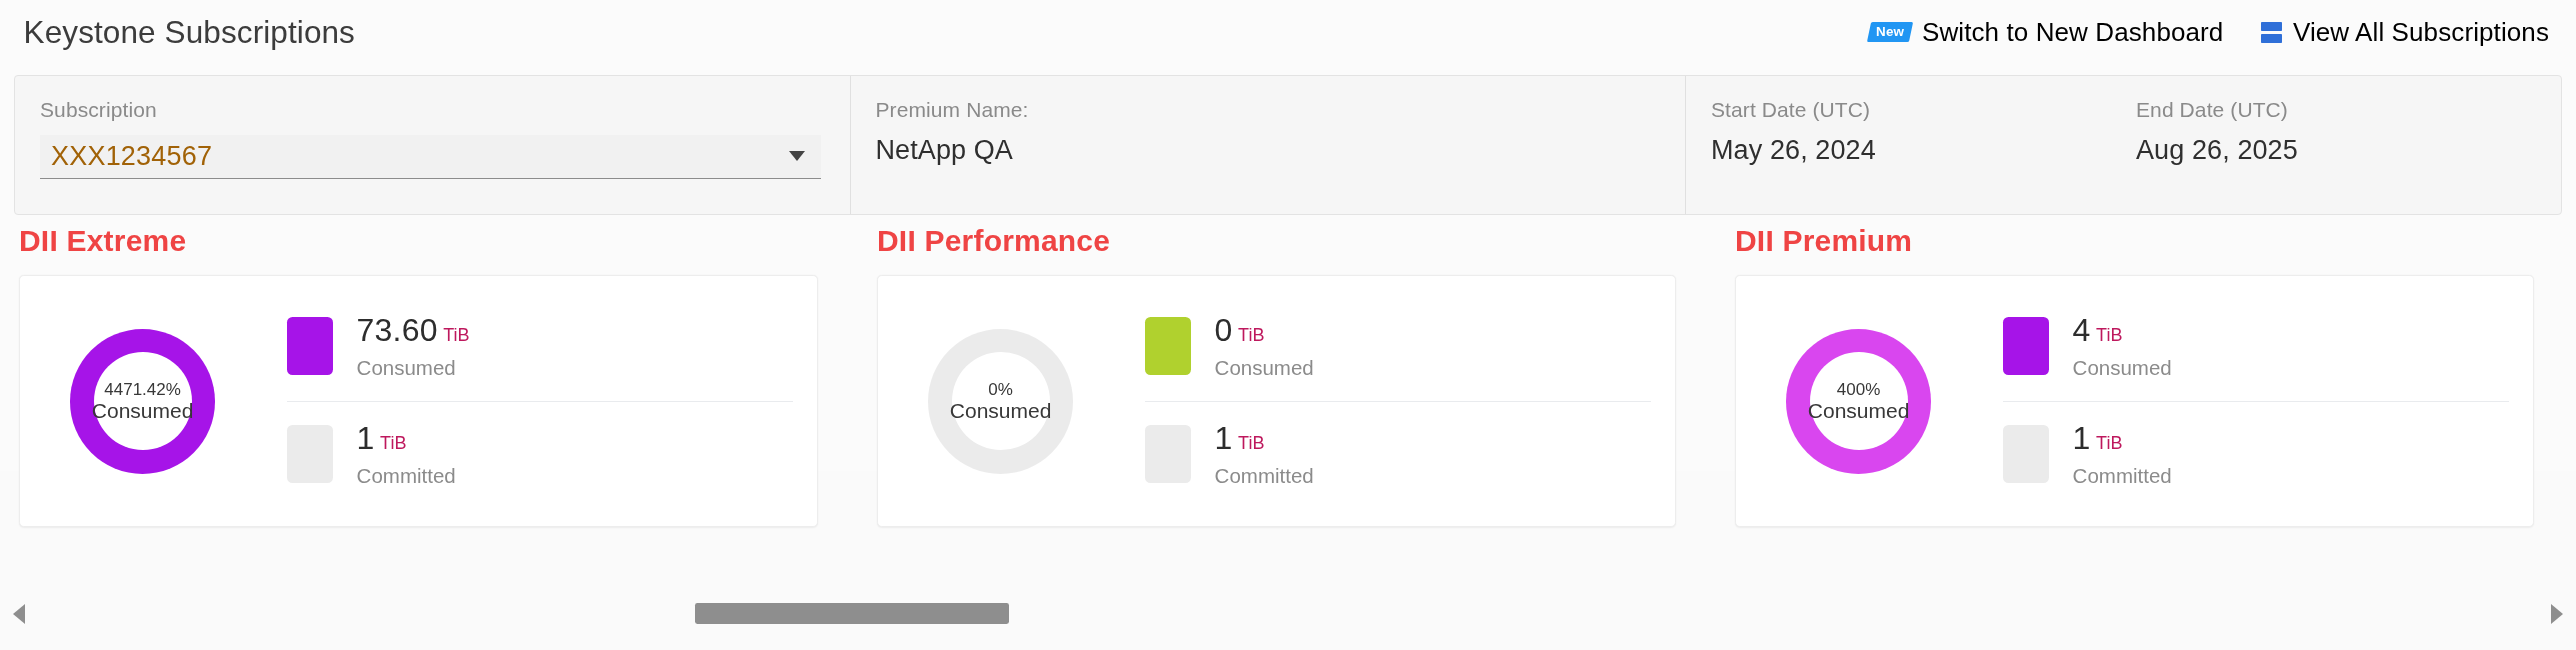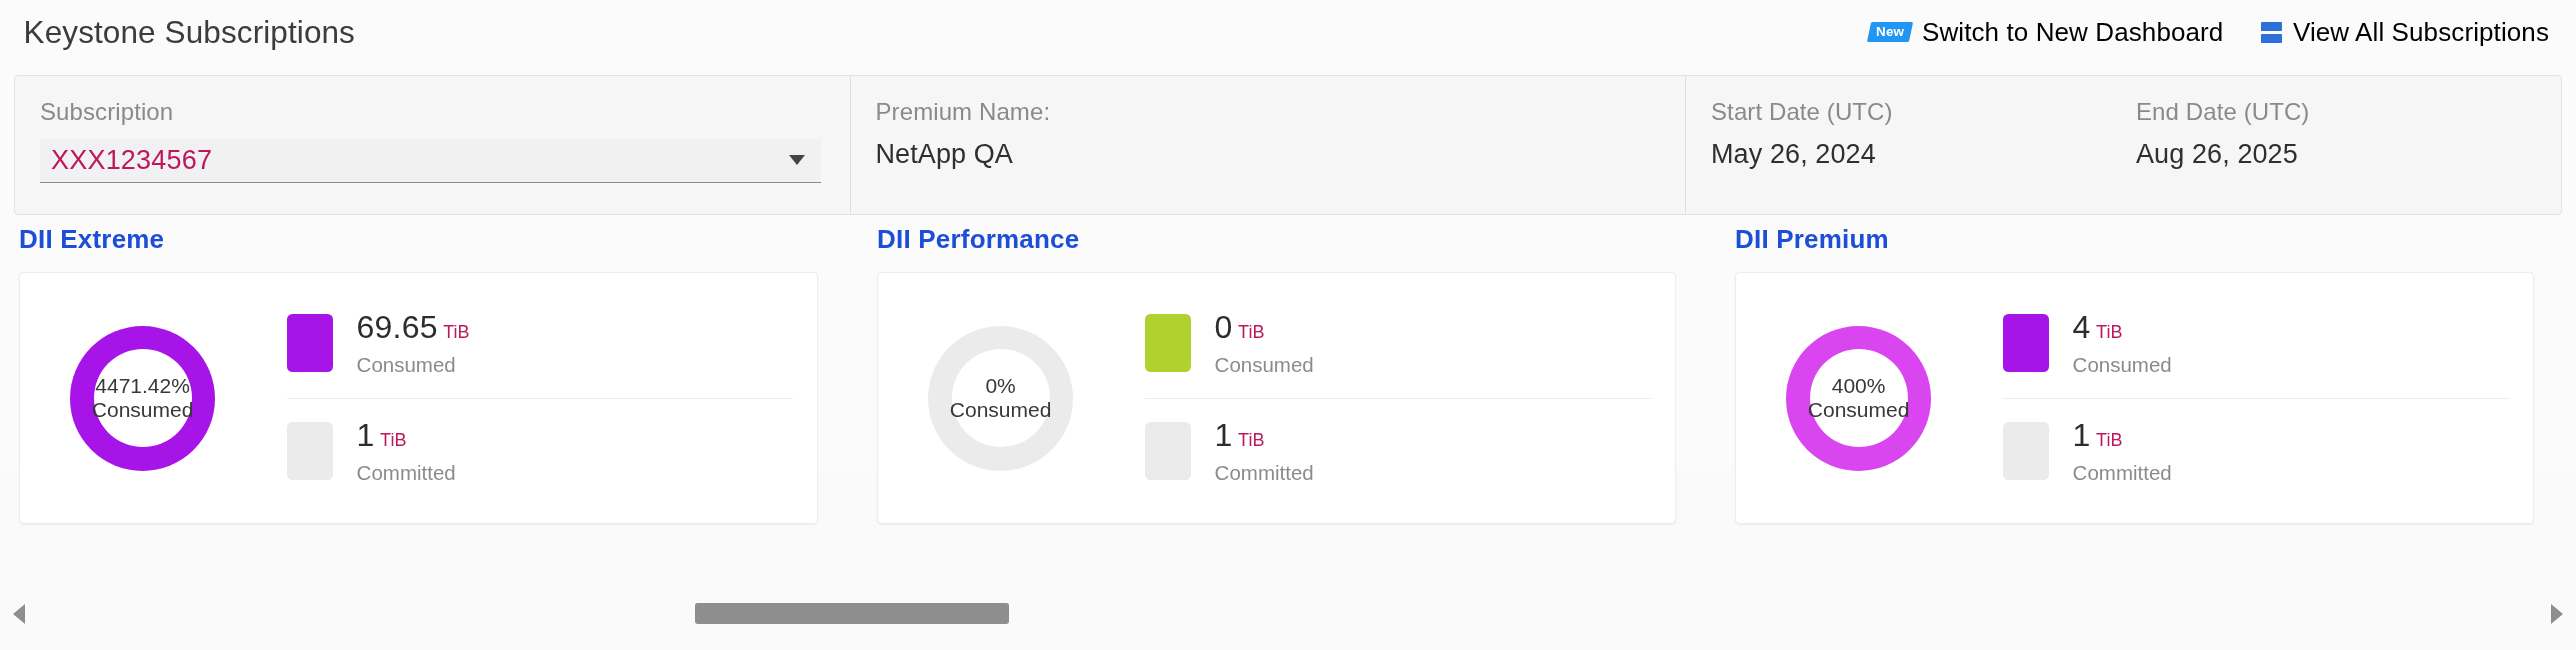--- a/index.html
+++ b/index.html
@@ -96,21 +96,21 @@
     position: relative;
     height: 100%;
     padding: 22px 0 0 25px;
   }
   .filter-cell.sub     { width: 836px; border-right: 0.8px solid #e0e0e0; }
   .filter-cell.account { width: 836px; border-right: 0.8px solid #e0e0e0; }
   .filter-cell.dates   { flex: 1; display: flex; }
   .date-col { width: 425px; }
 
   .filter-label {
-    font-size: 24px;
+    font-size: 21px;
     color: #8a8a8a;
     letter-spacing: 0.1px;
     margin-bottom: 12.6px;
     display: block;
   }
   .filter-value {
     font-size: 27px;
     color: #2f2f2f;
     letter-spacing: 0.1px;
   }
@@ -126,21 +126,21 @@
     align-items: center;
     justify-content: space-between;
     height: 44px;
     background: #f1f1f1;
     border-bottom: 1.6px solid #8c8c8c;
     padding: 0 12.6px 0 11px;
     cursor: pointer;
   }
   .select-value {
     font-size: 27px;
-    color: #be185d;
+    color: #a16207;
     letter-spacing: 0.2px;
   }
   .caret {
     width: 0; height: 0;
     border-left: 8.7px solid transparent;
     border-right: 8.7px solid transparent;
     border-top: 10.2px solid #444;
     margin-right: 3.1px;
   }
 
@@ -148,22 +148,22 @@
   .cards {
     position: absolute;
     left: 0; top: 224px;
     width: 2576px;
     display: flex;
     gap: 59px;
     padding-left: 19px;
   }
   .card-block { width: 799px; }
   .card-title {
-    font-size: 26px;
-    color: #1d4ed8;
+    font-size: 30px;
+    color: #ef4444;
     font-weight: bold;
     margin-bottom: 17.3px;
     letter-spacing: 0.2px;
   }
   .card {
     background: #ffffff;
     border: 0.8px solid #ededed;
     border-radius: 4.7px;
     height: 252px;
     display: flex;
@@ -185,21 +185,21 @@
     left: 23.6px; top: 23.6px;
     width: 98px; height: 98px;
     background: #ffffff;
     border-radius: 50%;
     display: flex;
     flex-direction: column;
     align-items: center;
     justify-content: center;
   }
   .donut .pct {
-    font-size: 21px;
+    font-size: 17px;
     color: #383838;
     line-height: 1.15;
     white-space: nowrap;
   }
   .donut .pct-label {
     font-size: 21px;
     color: #383838;
     line-height: 1.15;
   }
 
@@ -347,21 +347,21 @@
           <div class="donut" style="background: rgb(166, 20, 232);">
             <div class="hole">
               <div class="pct">4471.42%</div>
               <div class="pct-label">Consumed</div>
             </div>
           </div>
           <div class="metrics">
             <div class="metric">
               <span class="swatch" style="background: rgb(166, 20, 232);"></span>
               <div class="metric-text">
-                <div><span class="metric-value">69.65</span><span class="metric-unit">TiB</span></div>
+                <div><span class="metric-value">73.60</span><span class="metric-unit">TiB</span></div>
                 <div class="metric-label">Consumed</div>
               </div>
             </div>
             <div class="metric">
               <span class="swatch" style="background: rgb(235, 235, 235);"></span>
               <div class="metric-text">
                 <div><span class="metric-value">1</span><span class="metric-unit">TiB</span></div>
                 <div class="metric-label">Committed</div>
               </div>
             </div>

